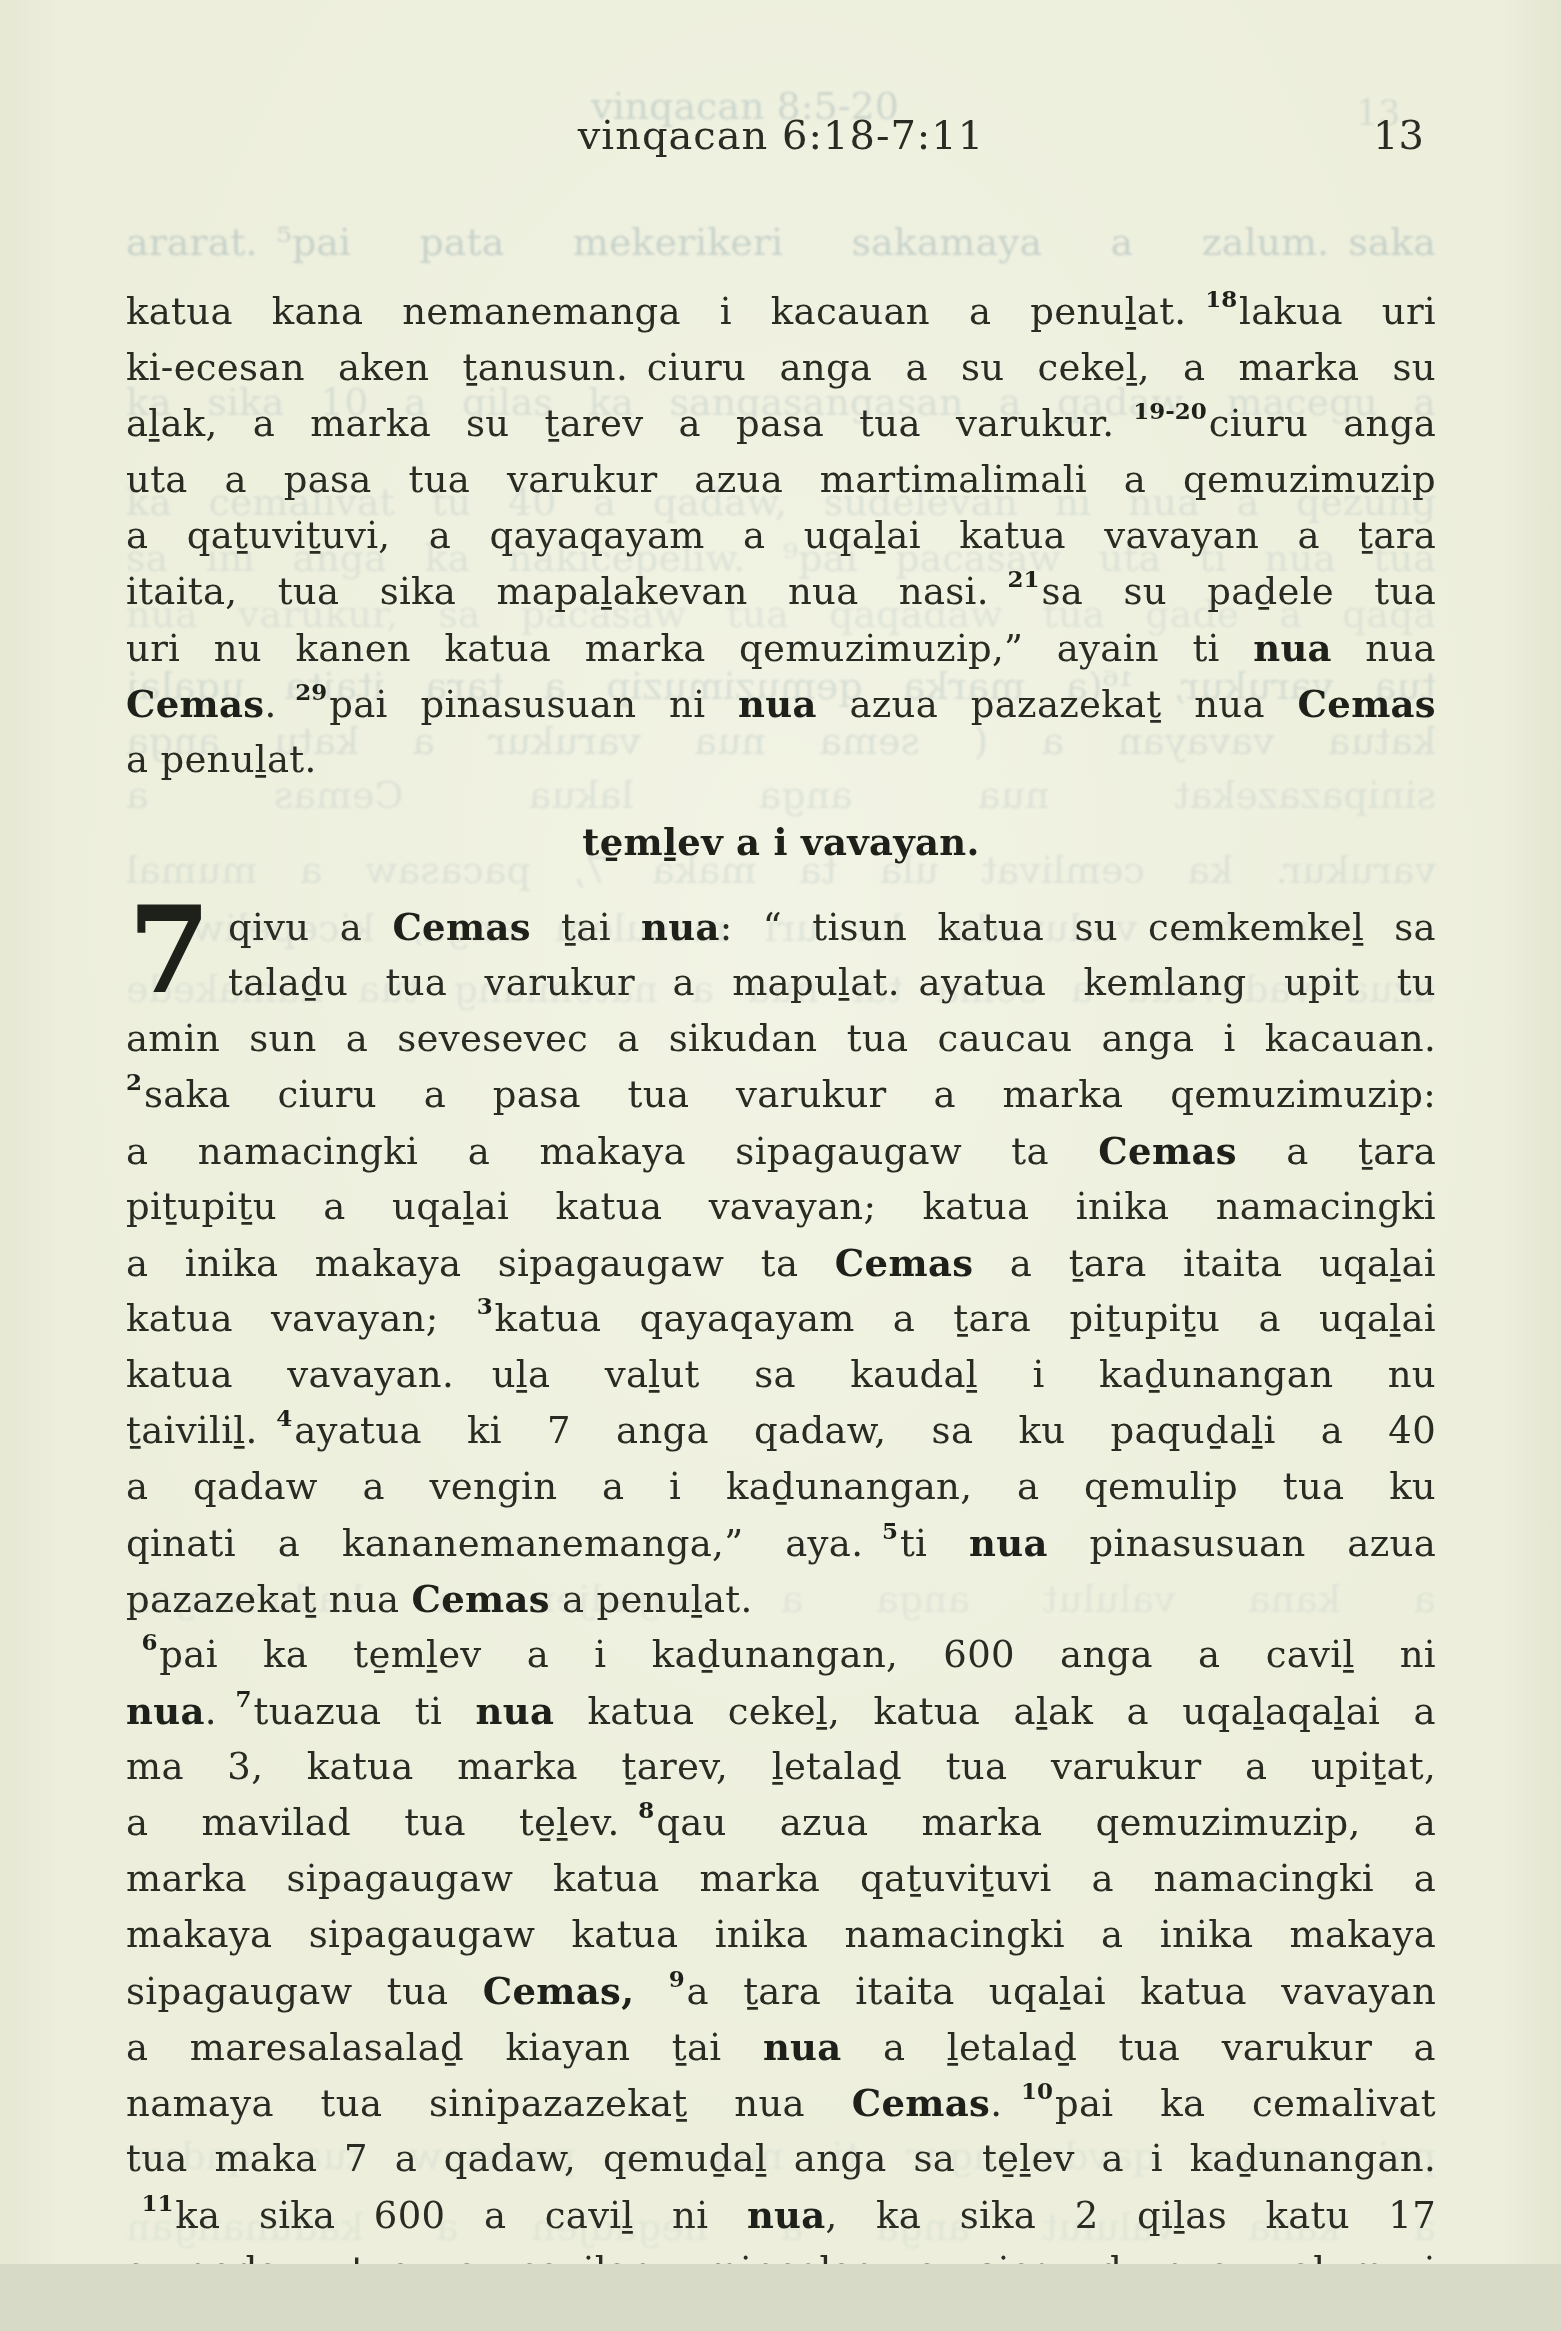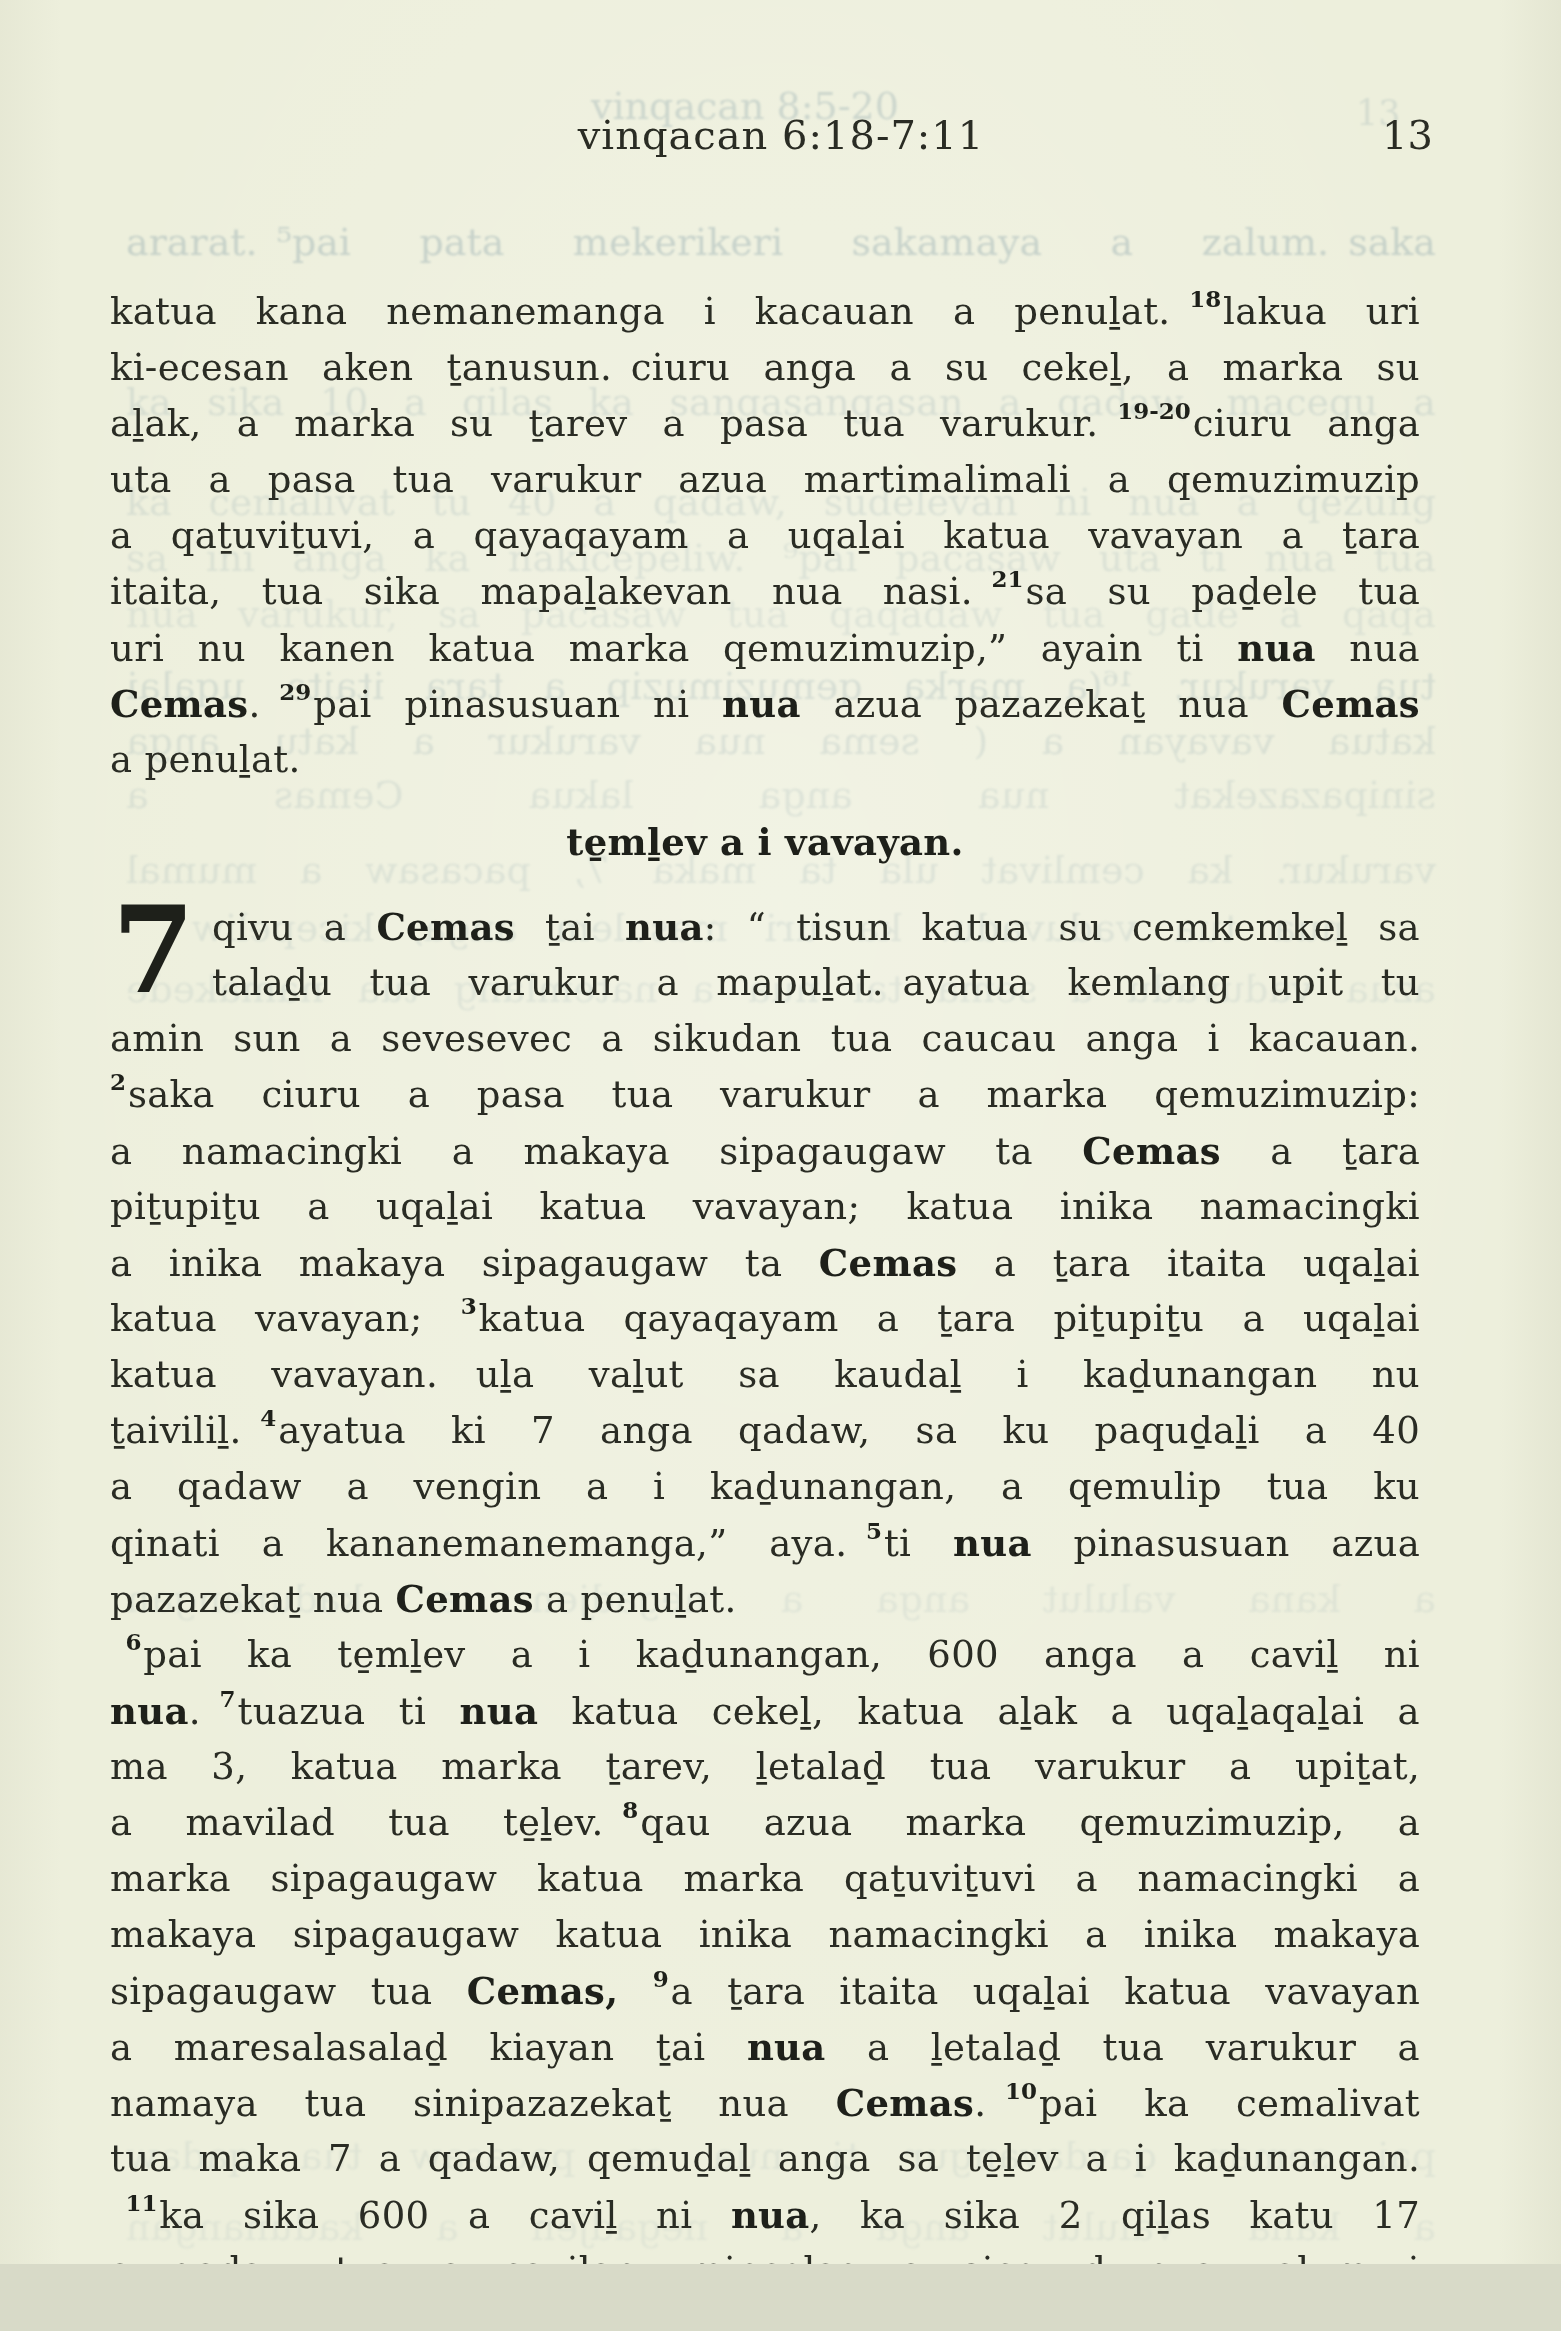--- a/index.html
+++ b/index.html
@@ -30,24 +30,24 @@
     white-space:nowrap;
   }
   .bleed.j{white-space:normal;text-align:justify;text-align-last:justify;height:54px;overflow:hidden;}
   .bleed.mirror{transform:scaleX(-1);}
   
   .pagehead{
     position:absolute;left:126px;top:113px;width:1310px;height:48px;
     font-size:40px;line-height:44px;
   }
   .running-head{position:absolute;left:0;width:100%;text-align:center;letter-spacing:1px;}
-  .page-number{position:absolute;right:3px;top:0;}
+  .page-number{position:absolute;right:12px;top:0;}
   
   .textblock{
-    position:absolute;left:110px;top:284px;width:1310px;
+    position:absolute;left:126px;top:284px;width:1310px;
     font-size:37px;line-height:56px;
     letter-spacing:0.3px;
   }
   .line{
     height:56px;overflow:hidden;
     text-align:justify;text-align-last:justify;
     text-justify:inter-word;
   }
   .line.end{text-align-last:left;}
   .line.vindent{text-indent:15.4px;}

